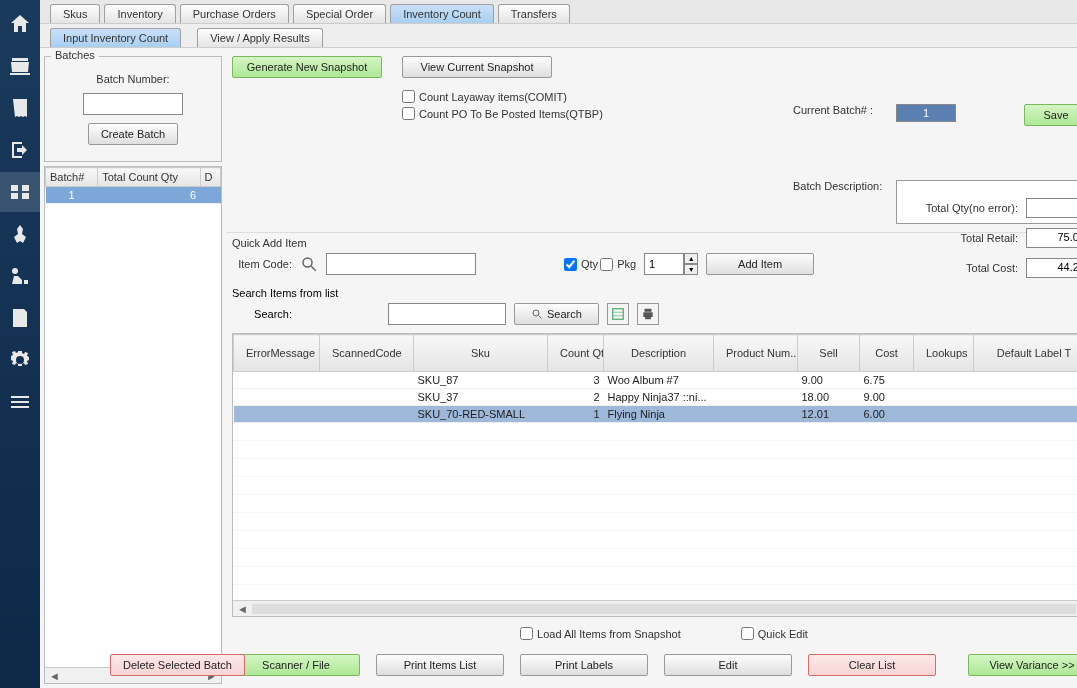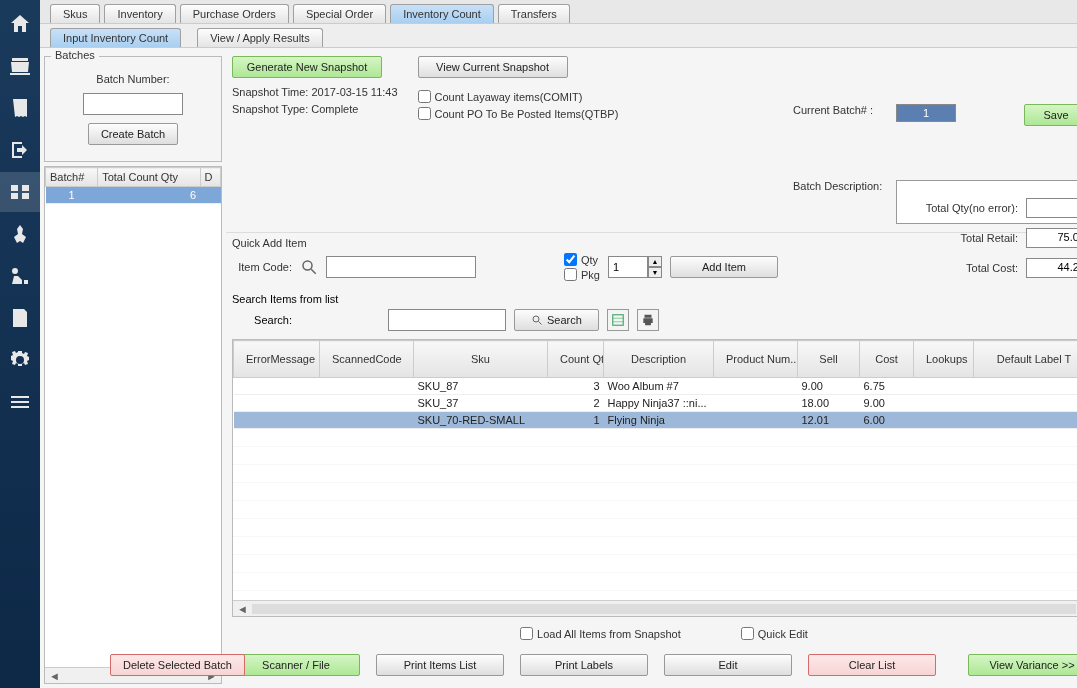--- a/index.html
+++ b/index.html
@@ -64,21 +64,21 @@
 .badge-batch { background: #5a7fb0; color: #fff; padding: 2px 24px; border: 1px solid #888; min-width: 60px; text-align: center; }
 .desc-input { width: 200px; height: 44px; border: 1px solid #999; background: #fff; resize: none; }
 
 
 .quick-add { border-top: 1px solid #ddd; padding: 4px 6px; }
 .quick-add-title { color: #333; margin-bottom: 4px; }
 .quick-add-row { display: flex; align-items: center; gap: 8px; }
 .quick-add-row label { color: #333; }
 .mag-icon { width: 18px; height: 18px; }
 .qa-input { width: 150px; height: 22px; border: 1px solid #888; }
-.qty-col { display: flex; flex-direction: column; gap: 2px; margin-left: 80px; }
+.qty-col { display: flex; flex-direction: row; gap: 2px; margin-left: 80px; }
 .qty-spinner { display: flex; }
 .qty-spinner input { width: 40px; height: 22px; border: 1px solid #888; text-align: left; padding-left: 4px; }
 .spinner-btns { display: flex; flex-direction: column; }
 .spinner-btns span { width: 14px; height: 11px; border: 1px solid #888; background: #eee; font-size: 7px; text-align: center; line-height: 9px; cursor: pointer; }
 .btn-additem { width: 108px; }
 
 
 .totals-block { position: absolute; right: 16px; top: 150px; display: flex; flex-direction: column; gap: 10px; }
 .total-row { display: flex; align-items: center; gap: 8px; justify-content: flex-end; }
 .total-row label { color: #333; }
@@ -212,24 +212,20 @@
             <span>►</span>
           </div>
       </div>
     </div>
 
     <div class="right-area">
 
       <div class="top-controls">
         <div class="snapshot-block">
           <button class="btn btn-green" style="width:150px">Generate New Snapshot</button>
-          <div class="snapshot-info">
-            <div><span>Snapshot Time:</span> <span>2017-03-15 11:43</span></div>
-            <div><span>Snapshot Type:</span> <span>Complete</span></div>
-          </div>
         </div>
         <div class="snapshot-block">
           <button class="btn" style="width:150px">View Current Snapshot</button>
           <div class="checkbox-col" style="padding-top:6px">
             <label class="checkbox-row">
                 <input type="checkbox" style="">
                 <span>Count Layaway items(COMIT)</span>
               </label>
             <label class="checkbox-row">
                 <input type="checkbox" style="">

